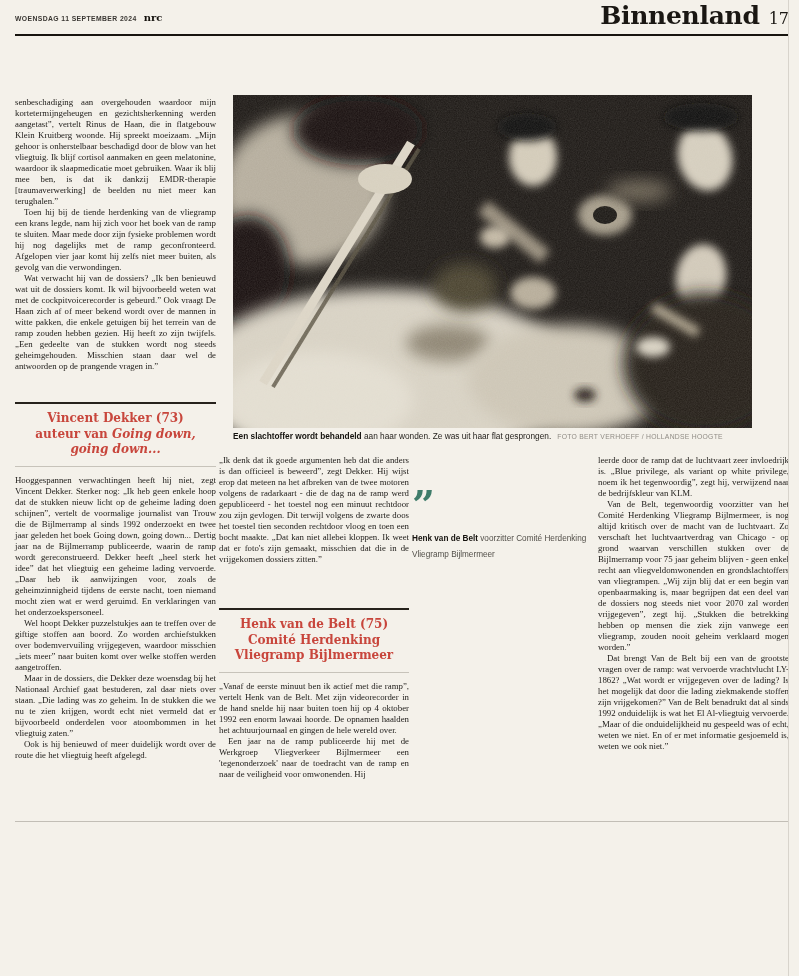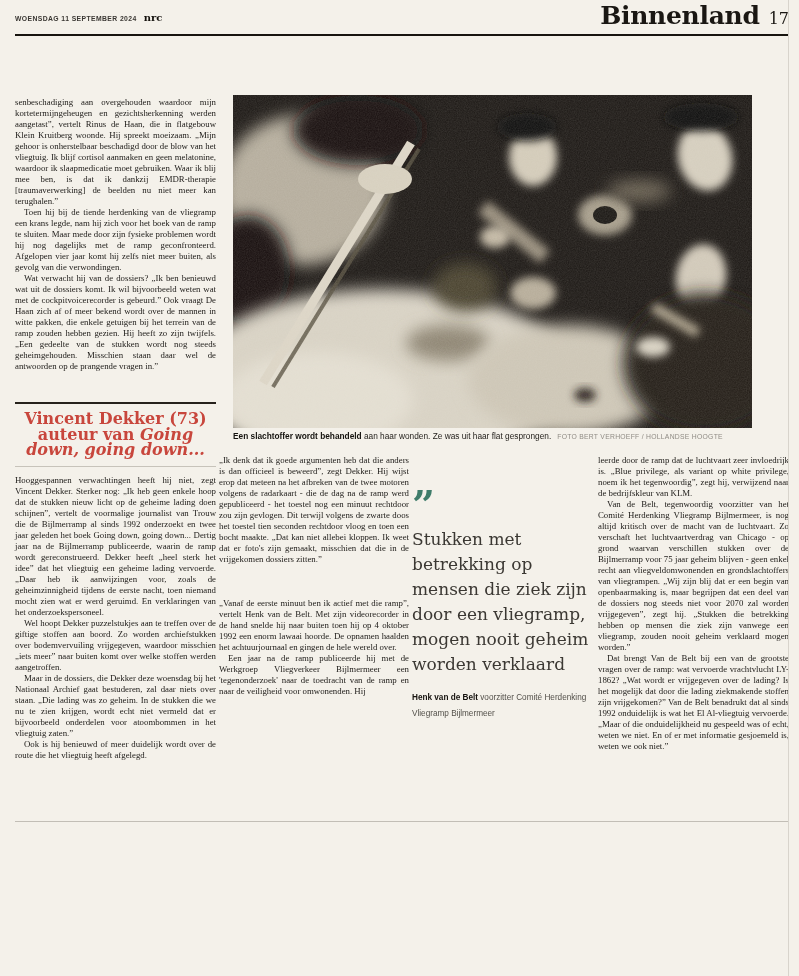--- a/index.html
+++ b/index.html
@@ -20,21 +20,21 @@
   .photo{position:absolute;left:233px;top:95px;width:519px;height:333px;background:#1b1815;}
   .caption{position:absolute;left:233px;top:431px;width:540px;
            font-family:"Liberation Sans",sans-serif;font-size:8.3px;color:#26231f;}
   .caption b{font-weight:bold;color:#15130f;}
   .caption .credit{font-size:6.8px;color:#8f8b84;letter-spacing:.04em;margin-left:6px;}
   
   .col{position:absolute;font-size:8.8px;line-height:11px;text-align:justify;}
   .col p{margin:0;}
   .col p.ind{text-indent:9px;}
   .clip{overflow:hidden;}
-  .red-heading{font-family:"DejaVu Serif",serif;font-weight:bold;font-size:16px;line-height:15.5px;
+  .red-heading{font-family:"DejaVu Serif",serif;font-weight:bold;font-size:12px;line-height:15.5px;
                color:var(--accent,#c8463c);text-align:center;padding:7px 2px 8px;
                border-top:2px solid #26221c;border-bottom:1px solid #c7c3ba;margin:10px 0 8px;}
   .red-heading em{font-style:italic;}
   
   .pullquote{position:absolute;left:412px;top:492px;width:180px;}
   .pullquote .qmark{display:block;font-family:"DejaVu Serif",serif;font-weight:bold;
                     font-size:40px;line-height:26px;color:var(--quote,#3f7c6a);}
   .pullquote .qtext{font-family:"DejaVu Serif",serif;font-size:17px;line-height:25px;
                     color:#3b3833;margin-top:9px;}
   .pullquote .attr{margin-top:13px;font-family:"Liberation Sans",sans-serif;
@@ -127,29 +127,33 @@
       <p class="ind">Wel hoopt Dekker puzzelstukjes aan te treffen over de giftige stoffen aan boord. Zo worden archiefstukken over bodemvervuiling vrijgegeven, waardoor misschien „iets meer” naar buiten komt over welke stoffen werden aangetroffen.</p>
       <p class="ind">Maar in de dossiers, die Dekker deze woensdag bij het Nationaal Archief gaat bestuderen, zal daar niets over staan. „Die lading was zo geheim. In de stukken die we nu te zien krijgen, wordt echt niet vermeld dat er bijvoorbeeld onderdelen voor atoombommen in het vliegtuig zaten.”</p>
       <p class="ind">Ook is hij benieuwd of meer duidelijk wordt over de route die het vliegtuig heeft afgelegd.</p>
     </div>
   </div>
 
   <div class="col" style="left:219px;top:455px;width:190px;">
     <div class="clip" style="height:143px;">
       <p>„Ik denk dat ik goede argumenten heb dat die anders is dan officieel is beweerd”, zegt Dekker. Hij wijst erop dat meteen na het afbreken van de twee motoren volgens de radarkaart - die de dag na de ramp werd gepubliceerd - het toestel nog een minuut rechtdoor zou zijn gevlogen. Dit terwijl volgens de zwarte doos het toestel tien seconden rechtdoor vloog en toen een bocht maakte. „Dat kan niet allebei kloppen. Ik weet dat er foto's zijn gemaakt, misschien dat die in de vrijgekomen dossiers zitten.”</p>
     </div>
+    <div class="red-heading">
+      <div>Henk van de Belt (75)</div>
+      <div>Comité Herdenking</div>
+      <div>Vliegramp Bijlmermeer</div>
+    </div>
     <div>
       <p>„Vanaf de eerste minuut ben ik actief met die ramp”, vertelt Henk van de Belt. Met zijn videorecorder in de hand snelde hij naar buiten toen hij op 4 oktober 1992 een enorm lawaai hoorde. De opnamen haalden het achtuurjournaal en gingen de hele wereld over.</p>
       <p class="ind">Een jaar na de ramp publiceerde hij met de Werkgroep Vliegverkeer Bijlmermeer een 'tegenonderzoek' naar de toedracht van de ramp en naar de veiligheid voor omwonenden. Hij</p>
     </div>
   </div>
 
   <div class="pullquote">
     <span class="qmark">”</span>
-    <div class="qtext">Stukken met betrekking op mensen die ziek zijn door een vliegramp, mogen nooit geheim worden verklaard</div>
     <div class="attr"><b>Henk van de Belt</b><span> voorzitter Comité Herdenking Vliegramp Bijlmermeer</span></div>
   </div>
 
   <div class="col" style="left:598px;top:455px;width:191px;">
     <p>leerde door de ramp dat de luchtvaart zeer invloedrijk is. „Blue privilege, als variant op white privilege, noem ik het tegenwoordig”, zegt hij, verwijzend naar de bedrijfskleur van KLM.</p>
     <p class="ind">Van de Belt, tegenwoordig voorzitter van het Comité Herdenking Vliegramp Bijlmermeer, is nog altijd kritisch over de macht van de luchtvaart. Zo verschaft het luchtvaartverdrag van Chicago - op grond waarvan verschillen stukken over de Bijlmerramp voor 75 jaar geheim blijven - geen enkel recht aan vliegveldomwonenden en grondslachtoffers van vliegrampen. „Wij zijn blij dat er een begin van openbaarmaking is, maar begrijpen dat een deel van de dossiers nog steeds niet voor 2070 zal worden vrijgegeven”, zegt hij. „Stukken die betrekking hebben op mensen die ziek zijn vanwege een vliegramp, zouden nooit geheim verklaard mogen worden.”</p>
     <p class="ind">Dat brengt Van de Belt bij een van de grootste vragen over de ramp: wat vervoerde vrachtvlucht LY-1862? „Wat wordt er vrijgegeven over de lading? Is het mogelijk dat door die lading ziekmakende stoffen zijn vrijgekomen?” Van de Belt benadrukt dat al sinds 1992 onduidelijk is wat het El Al-vliegtuig vervoerde. „Maar of die onduidelijkheid nu gespeeld was of echt, weten we niet. En of er met informatie gesjoemeld is, weten we ook niet.”</p>
   </div>
 
   <div class="brule"></div>

